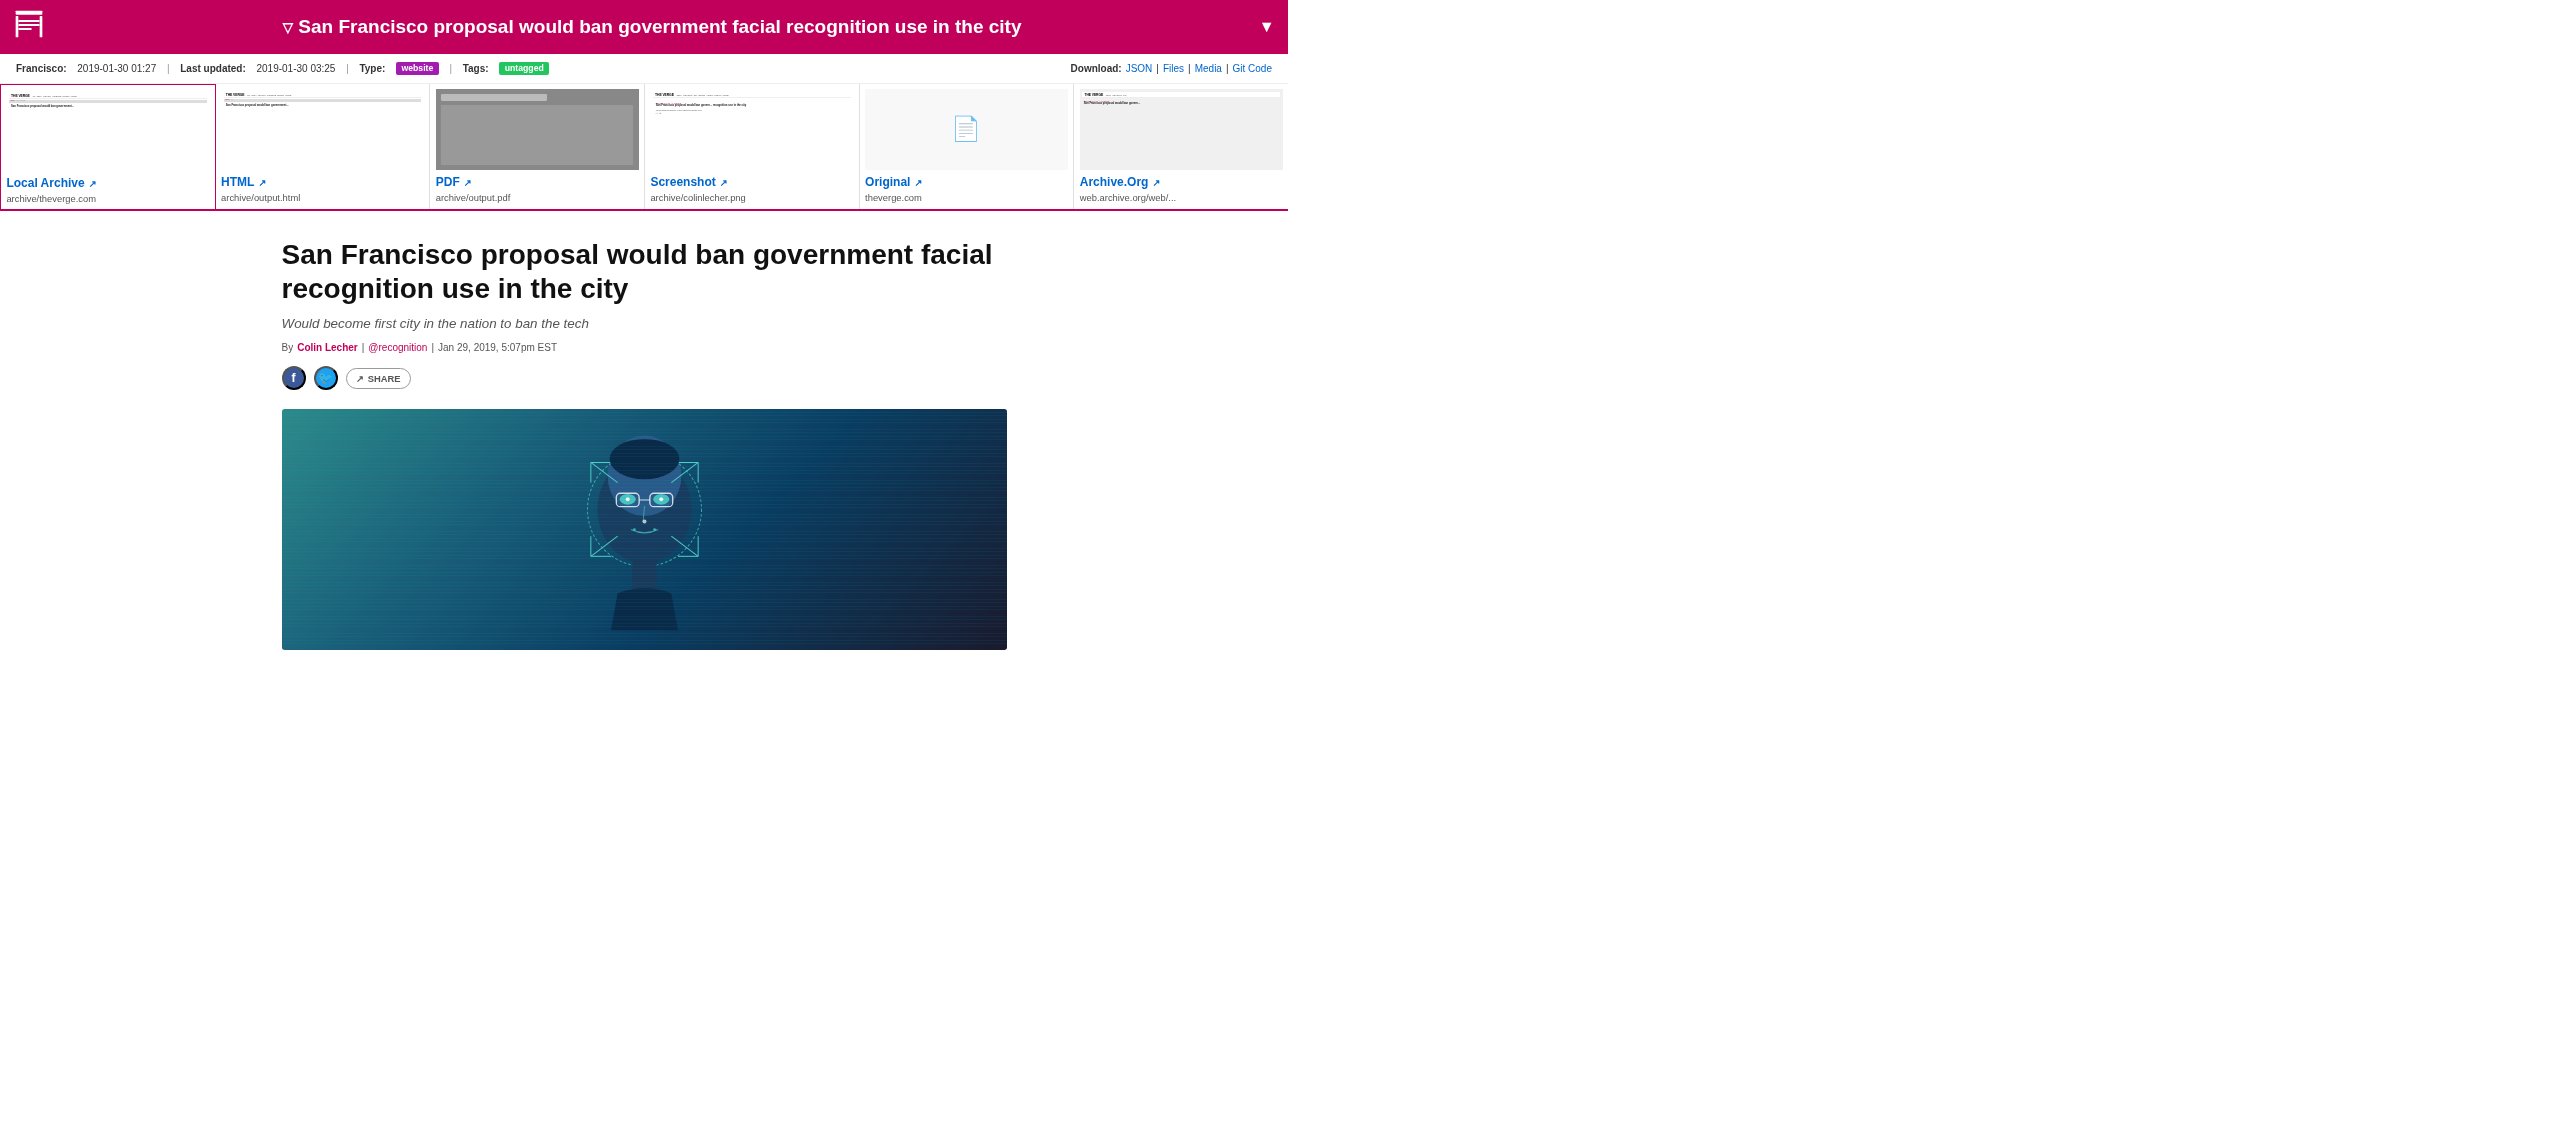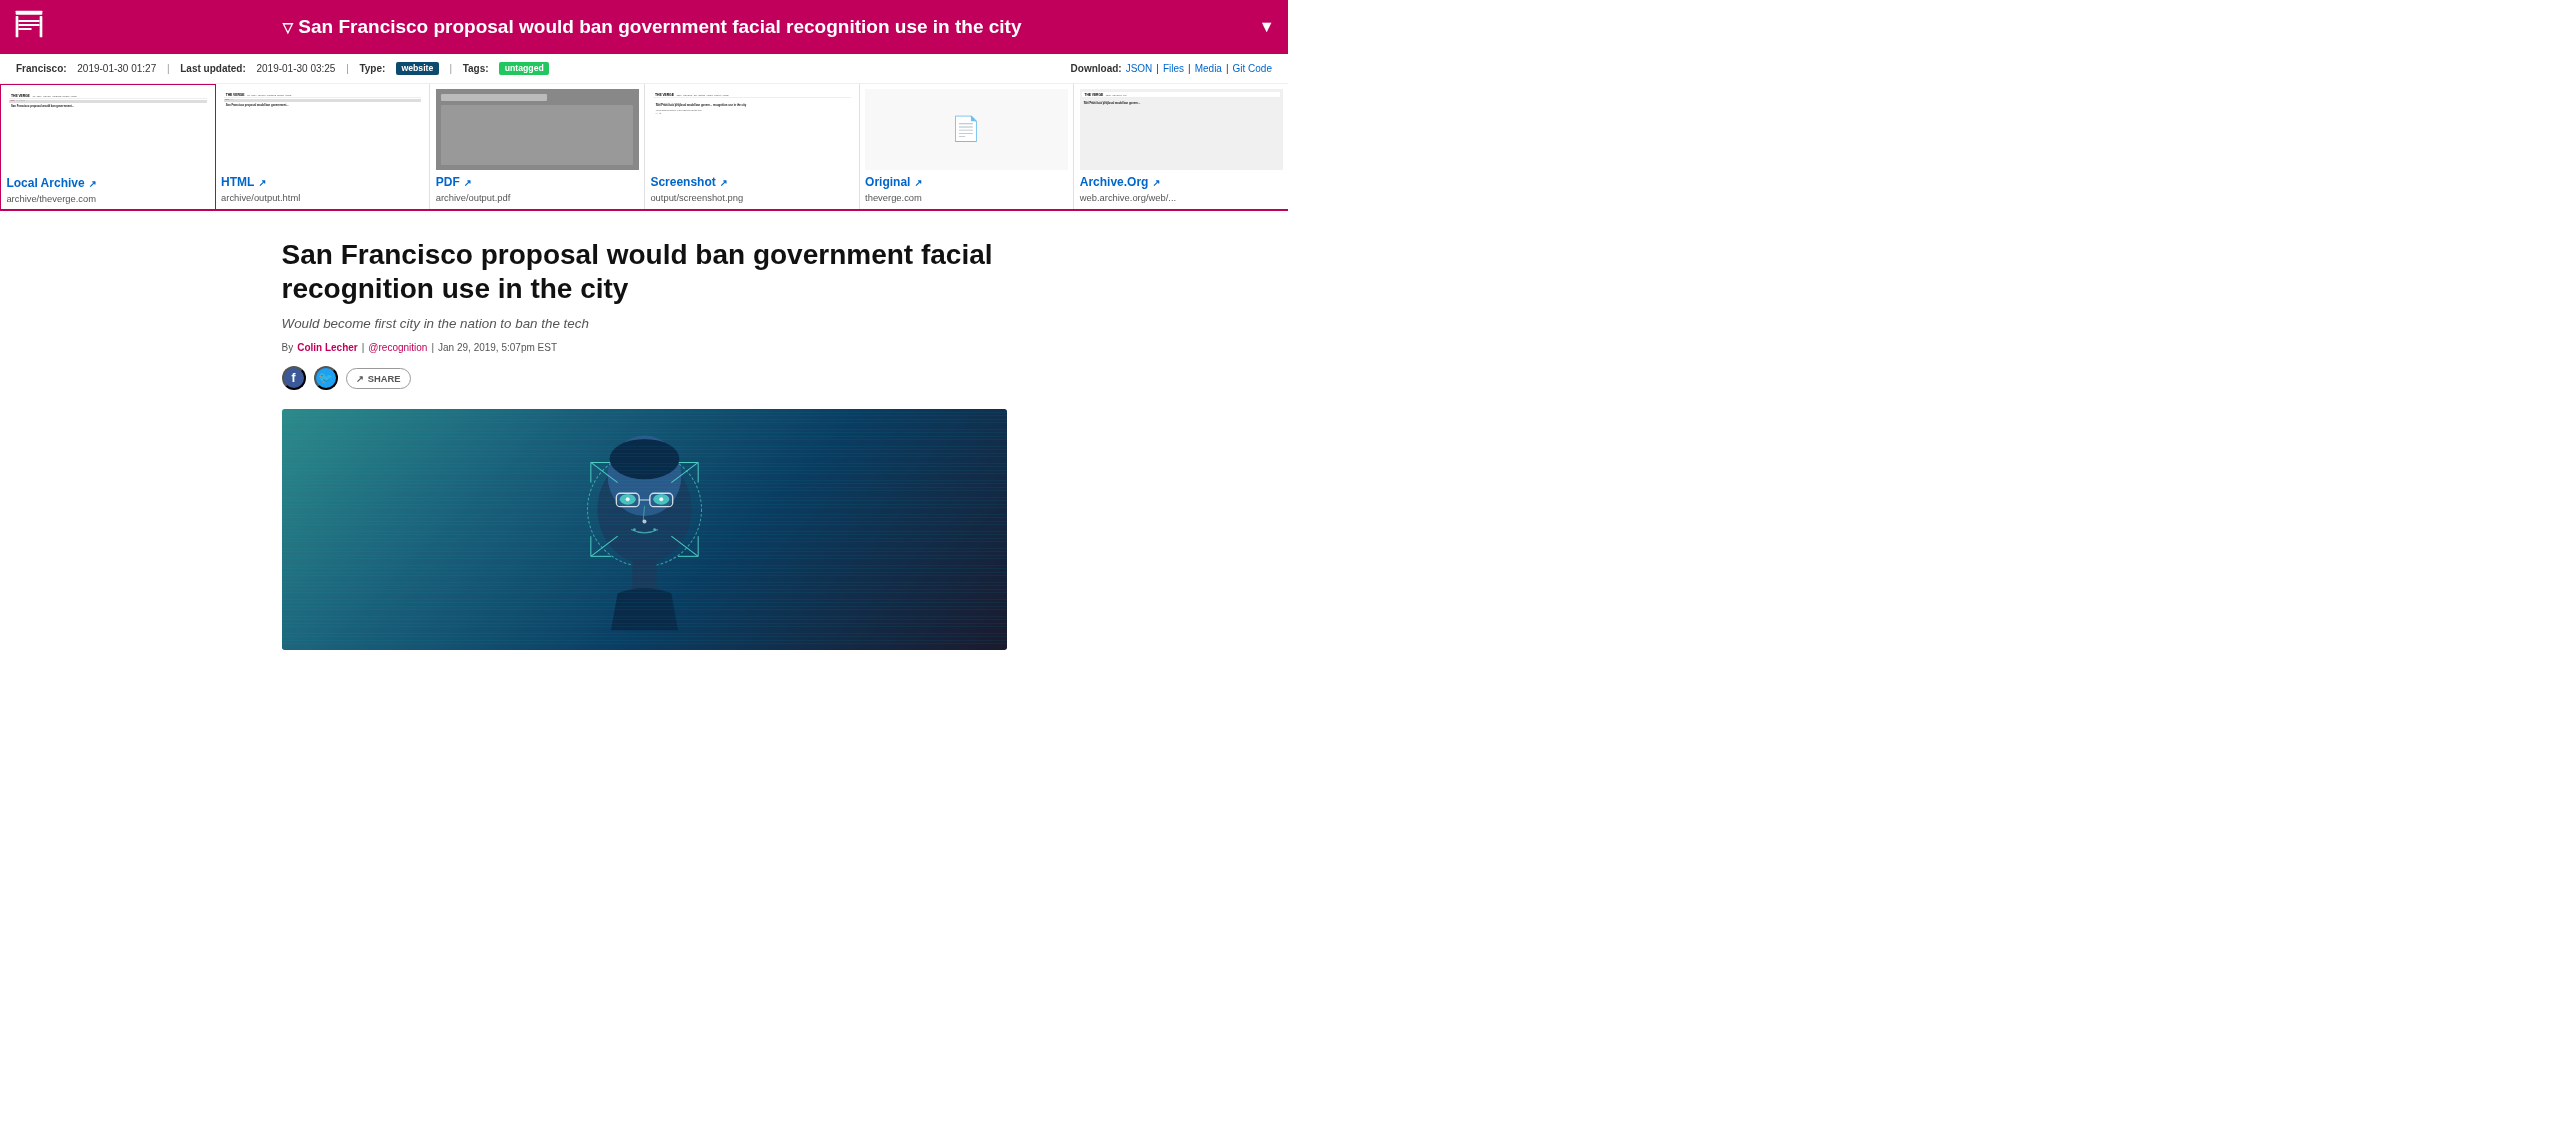--- a/index.html
+++ b/index.html
@@ -60,21 +60,21 @@
       padding: 8px 16px;
       font-size: 10px;
       color: #333;
       gap: 10.7px;
       border-bottom: 0.7px solid #eee;
       background: #fff;
     }
     .meta-bar .divider { color: #999; }
     .meta-label { font-weight: 600; }
     .badge-website {
-      background: #0c4a6e;
+      background: #a21caf;
       color: #fff;
       padding: 1.3px 5.4px;
       border-radius: 2px;
       font-size: 8.7px;
       font-weight: 600;
     }
     .badge-untagged {
       background: #22c55e;
       color: #fff;
       padding: 1.3px 5.4px;
@@ -455,21 +455,21 @@
             <span style="font-size:2px; color:#1da1f2;">t</span>
             <span style="font-size:2px; color:#555;">✉</span>
           </div>
         </div>
       </div>
     </div>
     <a class="card-link">
       <span>Screenshot</span>
       <span class="ext-icon">↗</span>
     </a>
-    <span class="card-path">output/screenshot.png</span>
+    <span class="card-path">archive/colinlecher.png</span>
   </div>
 
   <div class="archive-card">
     <div class="card-thumbnail" style="background:#f8f8f8; display:flex; align-items:center; justify-content:center;">
       <span style="font-size:24px; color:#ccc;">📄</span>
     </div>
     <a class="card-link">
       <span>Original</span>
       <span class="ext-icon">↗</span>
     </a>

